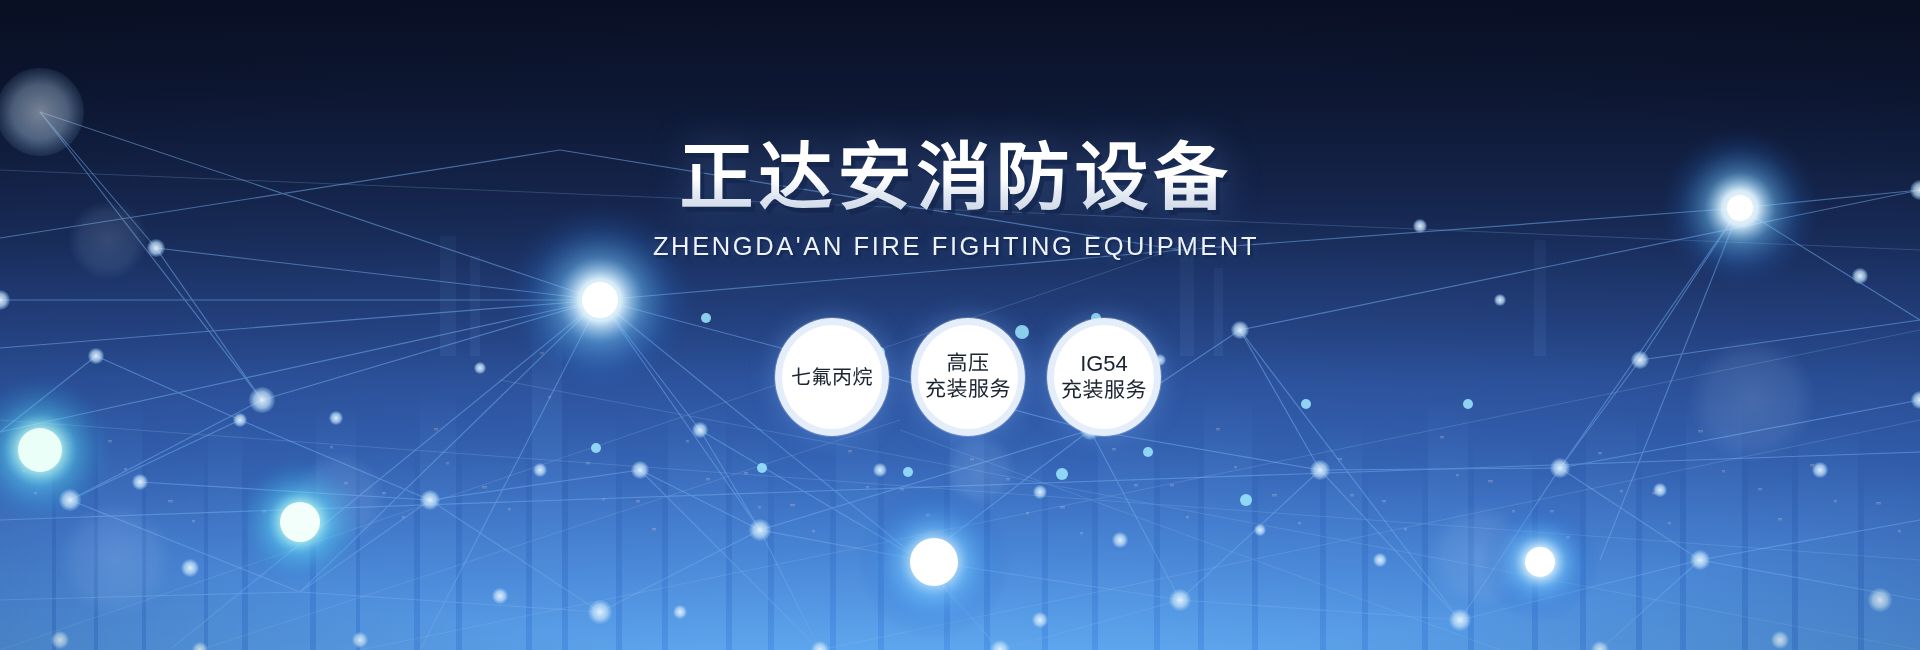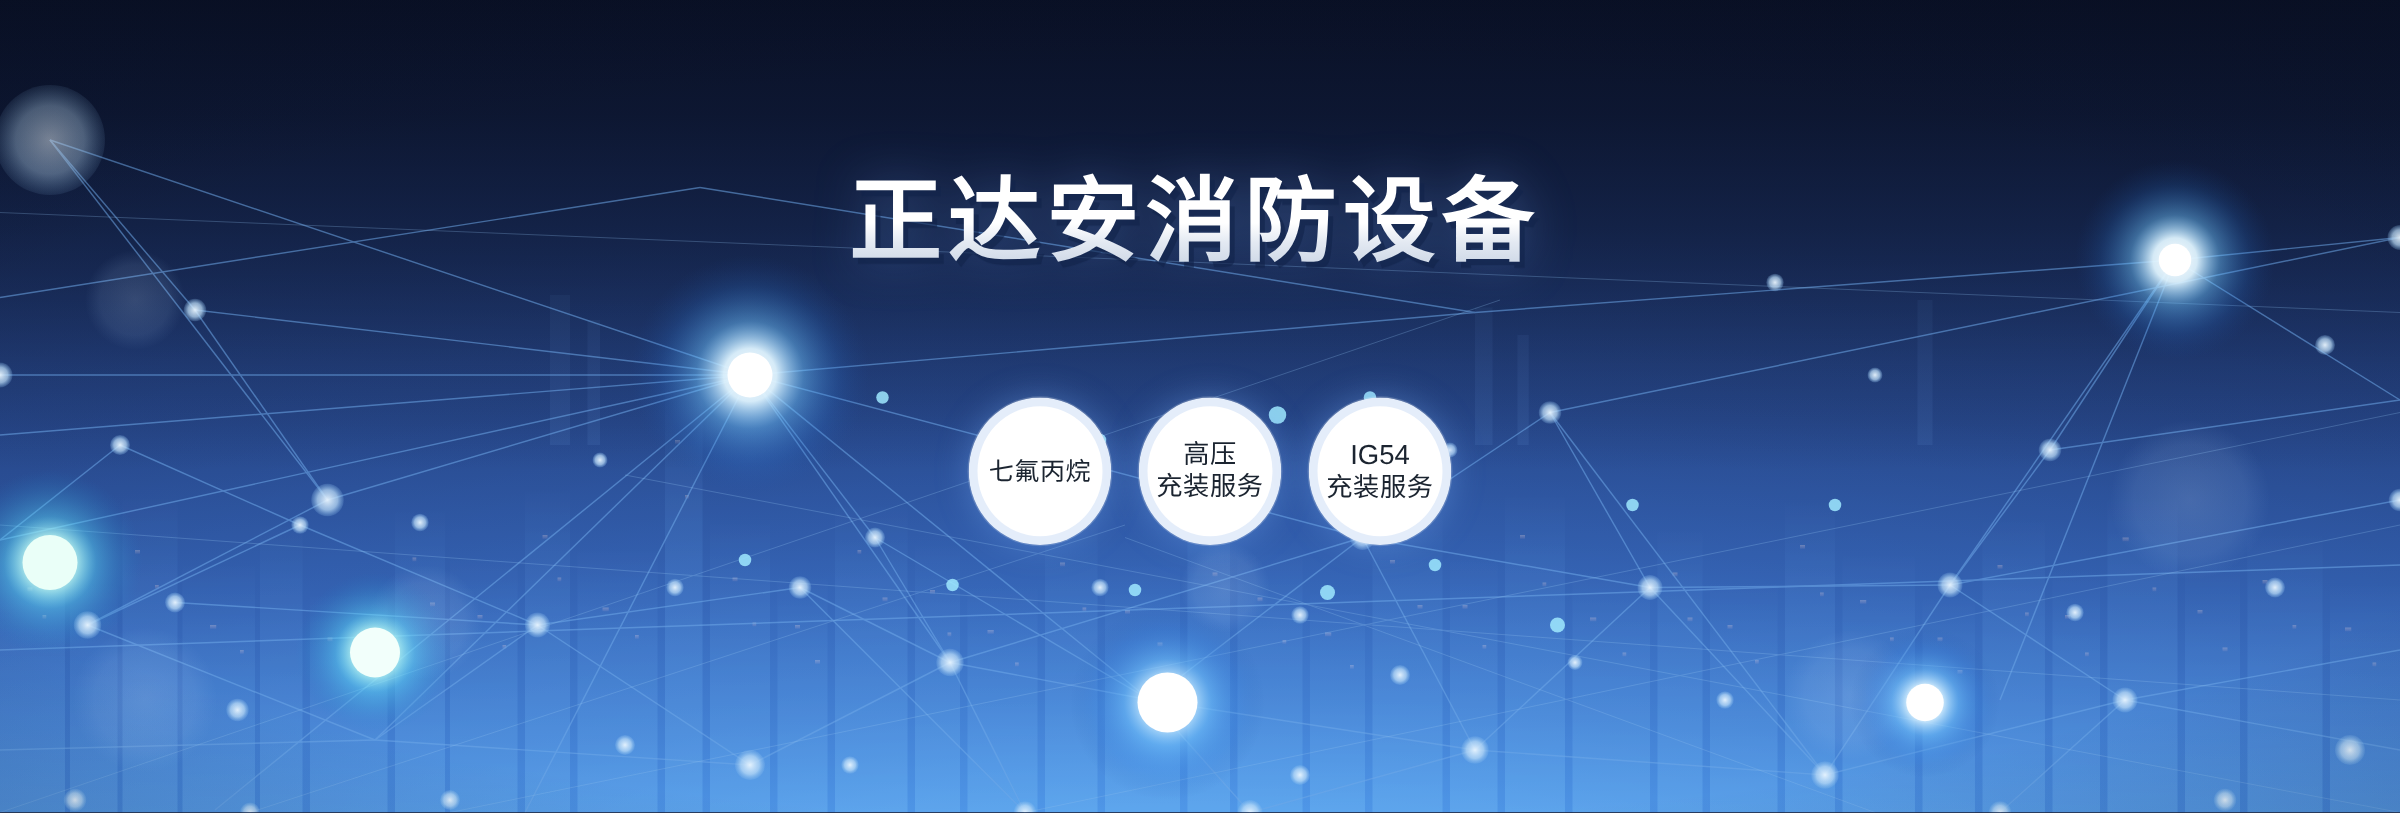--- a/index.html
+++ b/index.html
@@ -475,20 +475,21 @@
       <circle cx="1468" cy="404" r="5"></circle>
     </g>
   </svg>
 
   <div class="layer bg-vignette"></div>
 
   <div id="content">
 
     <div class="headline-block">
       <h1 class="title">正达安消防设备</h1>
+      <p class="subtitle">ZHENGDA'AN FIRE FIGHTING EQUIPMENT</p>
     </div>
 
     <div class="badges">
         <div class="badge single">
           <span class="badge-line">七氟丙烷</span>
         </div>
         <div class="badge">
           <span class="badge-line">高压</span>
           <span class="badge-line">充装服务</span>
         </div>

